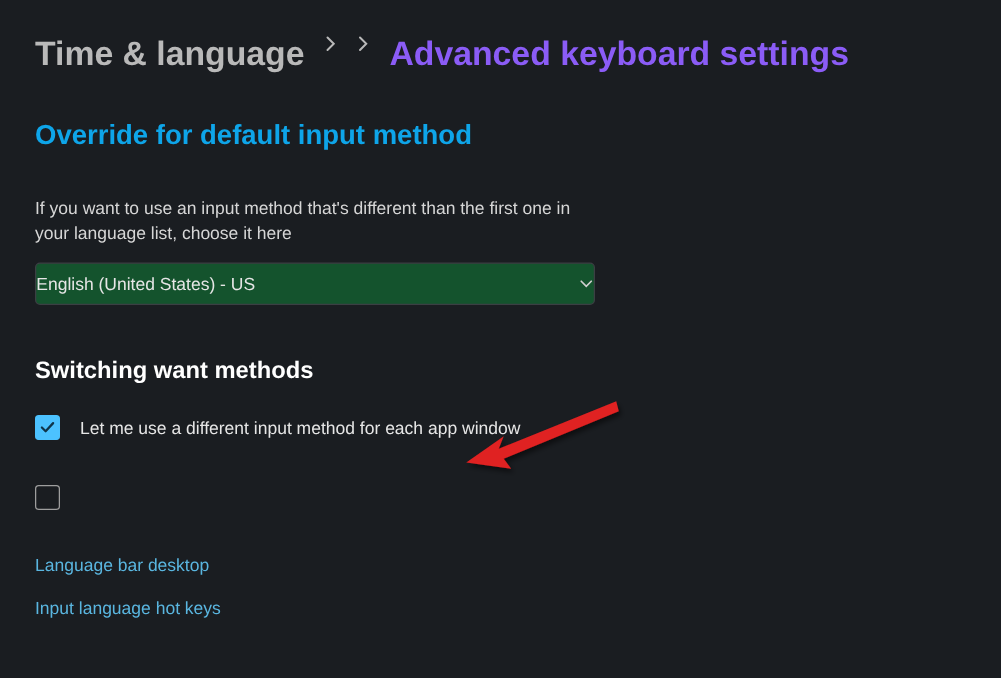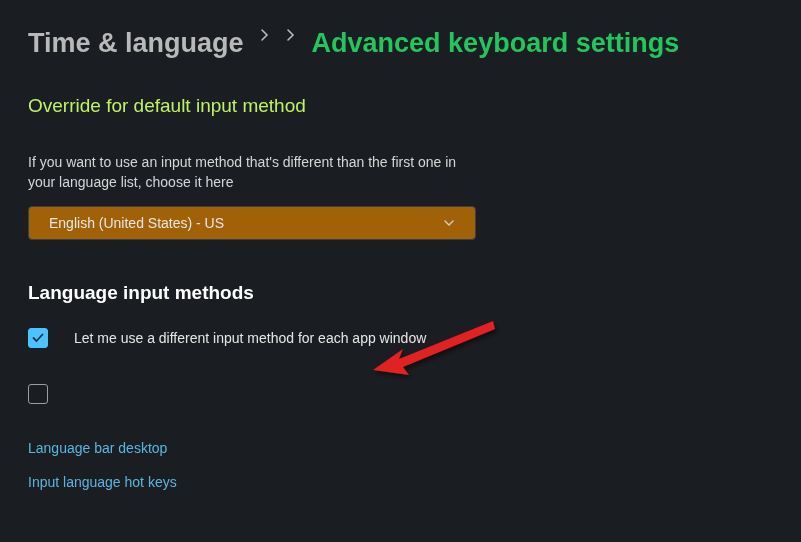--- a/index.html
+++ b/index.html
@@ -21,71 +21,71 @@
   }
   .breadcrumb-link {
     font-size: 27px;
     font-weight: 600;
     color: #b9b9b9;
     cursor: pointer;
   }
   .breadcrumb-current {
     font-size: 27px;
     font-weight: 600;
-    color: #22c55e;
+    color: #8b5cf6;
   }
   .breadcrumb-chevron {
     display: flex;
     align-items: center;
     color: #b9b9b9;
   }
   .section-title {
-    font-size: 19px;
-    font-weight: 400;
-    color: #bef264;
+    font-size: 22px;
+    font-weight: 700;
+    color: #0ea5e9;
     margin-bottom: 14px;
   }
   .section-desc {
     font-size: 14px;
     color: #d6d6d6;
     line-height: 1.4;
     max-width: 450px;
     margin-bottom: 14px;
     margin-top: 36px;
   }
   .dropdown {
-    background: #a16207;
+    background: #14532d;
     border: 1px solid #3b3f43;
     border-radius: 4px;
     width: 448px;
     height: 34px;
     display: flex;
     align-items: center;
     justify-content: space-between;
-    padding: 0 20px;
+    padding: 0 0;
     cursor: pointer;
     font-size: 14px;
     color: #e6e6e6;
     margin-bottom: 42px;
   }
   .dropdown-chevron {
     display: flex;
     align-items: center;
     color: #cfcfcf;
   }
   .section-title-2 {
     font-size: 19px;
     font-weight: 600;
     color: #ffffff;
     margin-bottom: 24px;
   }
   .check-row {
     display: flex;
     align-items: center;
-    gap: 26px;
+    gap: 16px;
     margin-bottom: 36px;
   }
   .checkbox {
     width: 20px;
     height: 20px;
     border: 1px solid #9e9e9e;
     border-radius: 3px;
     display: flex;
     align-items: center;
     justify-content: center;
@@ -136,21 +136,21 @@
 
 <div class="dropdown">
   <span>English (United States) - US</span>
   <span class="dropdown-chevron">
     <svg width="12" height="8" viewBox="0 0 12 8">
         <path d="M2 2 L6 6 L10 2" stroke="#cfcfcf" stroke-width="1.4" fill="none" stroke-linecap="round"></path>
       </svg>
   </span>
 </div>
 
-<div class="section-title-2">Language input methods</div>
+<div class="section-title-2">Switching want methods</div>
 
 <div class="check-row">
   <div class="checkbox checked">
     <svg width="14" height="14" viewBox="0 0 14 14">
         <path d="M2.5 7 L5.5 10 L11.5 3.5" stroke="#10354a" stroke-width="1.8" fill="none" stroke-linecap="round" stroke-linejoin="round"></path>
       </svg>
   </div>
   <span class="check-label">Let me use a different input method for each app window</span>
 </div>
 

